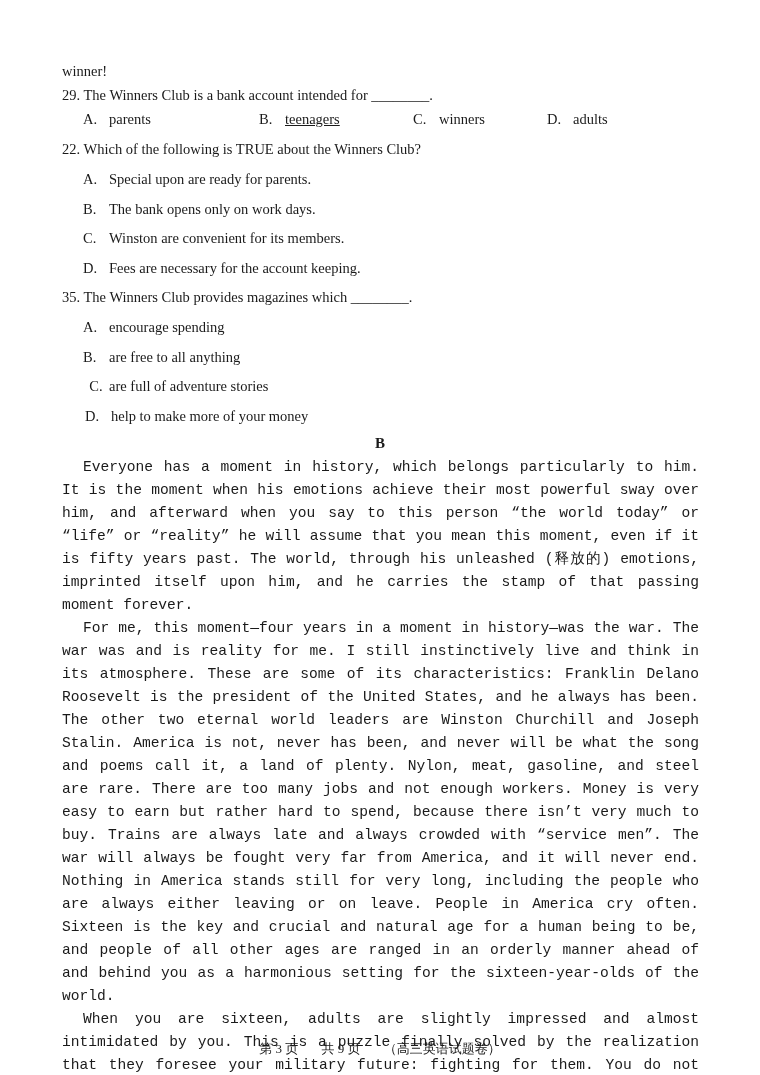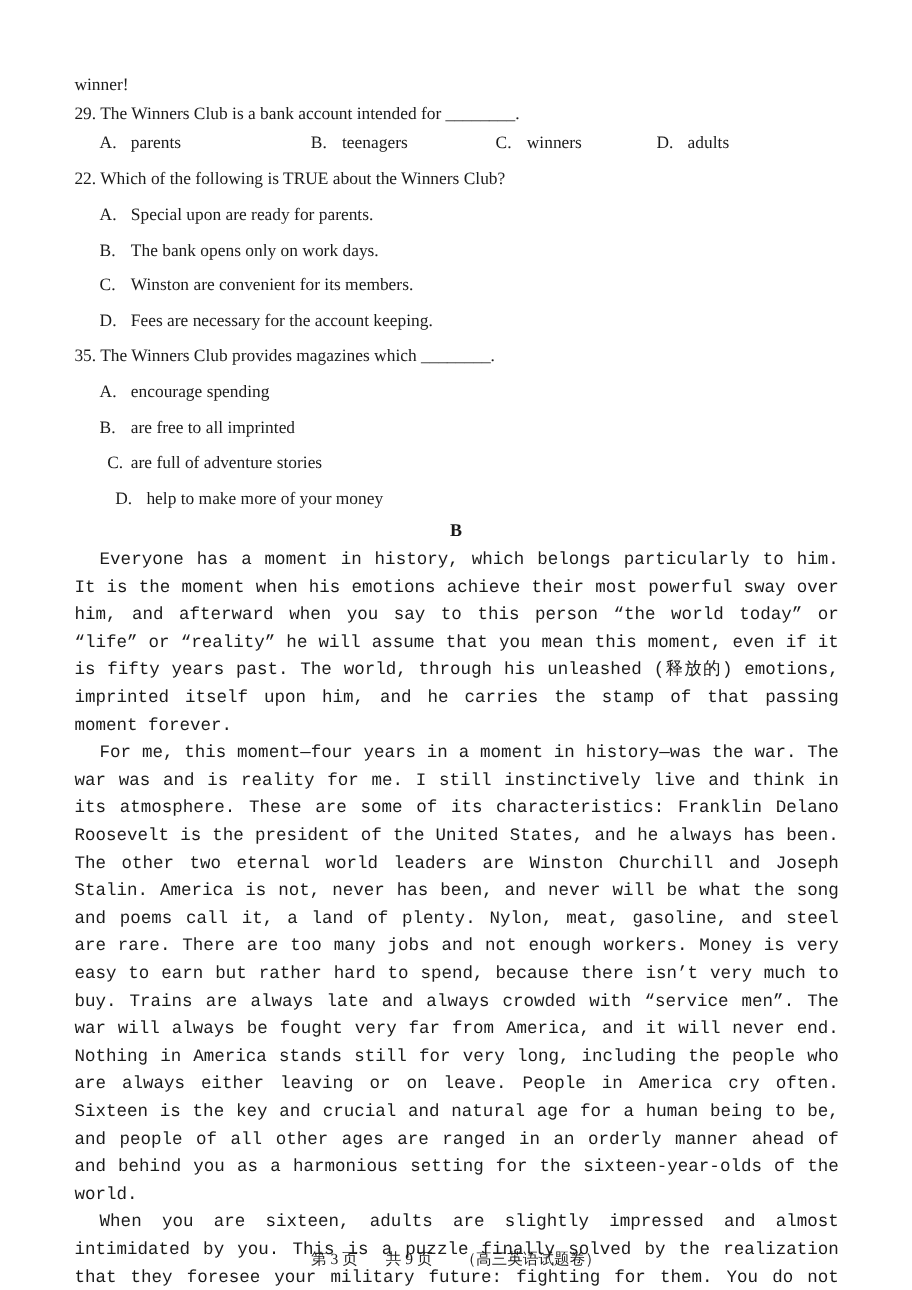--- a/index.html
+++ b/index.html
@@ -22,21 +22,21 @@
 
 <div>
 
   <div class="line" style="top:62px;">winner!</div>
 
   <div>
     <div class="line" style="top:86px;">29. The Winners Club is a bank account intended for ________.</div>
     <div class="opt" style="top:110px; left:83px;">
       <span class="letter">A.</span><span>parents</span>
     </div>
-    <div class="opt" style="top:110px; left:259px;">
+    <div class="opt" style="top:110px; left:259px;text-decoration:underline;">
       <span class="letter">B.</span><span>teenagers</span>
     </div>
     <div class="opt" style="top:110px; left:413px;">
       <span class="letter">C.</span><span>winners</span>
     </div>
     <div class="opt" style="top:110px; left:547px;">
       <span class="letter">D.</span><span>adults</span>
     </div>
   </div>
 
@@ -55,26 +55,26 @@
       <span class="letter">D.</span><span>Fees are necessary for the account keeping.</span>
     </div>
   </div>
 
   <div>
     <div class="line" style="top:288px;">35.   The Winners Club provides magazines which ________.</div>
     <div class="opt" style="top:318px; left:83px;">
       <span class="letter">A.</span><span>encourage spending</span>
     </div>
     <div class="opt" style="top:348px; left:83px;">
-      <span class="letter">B.</span><span>are free to all imprinted</span>
+      <span class="letter">B.</span><span>are free to all anything</span>
     </div>
     <div class="opt" style="top:377px; left:83px;text-align:center;">
       <span class="letter">C.</span><span>are full of adventure stories</span>
     </div>
-    <div class="opt" style="top:407px; left:96px;">
+    <div class="opt" style="top:407px; left:85px;">
       <span class="letter">D.</span><span>help to make more of your money</span>
     </div>
   </div>
 
   <div class="section-title">B</div>
 
   <div class="para" style="top:456px;font-family:Liberation Mono, monospace;">
     <p>Everyone has a moment in history, which belongs particularly to him. It is the moment when his emotions achieve their most powerful sway over him, and afterward when you say to this person “the world today” or “life” or “reality” he will assume that you mean this moment, even if it is fifty years past. The world, through his unleashed (释放的) emotions, imprinted itself upon him, and he carries the stamp of that passing moment forever.</p>
     <p>For me, this moment—four years in a moment in history—was the war. The war was and is reality for me. I still instinctively live and think in its atmosphere. These are some of its characteristics: Franklin Delano Roosevelt is the president of the United States, and he always has been. The other two eternal world leaders are Winston Churchill and Joseph Stalin. America is not, never has been, and never will be what the song and poems call it, a land of plenty. Nylon, meat, gasoline, and steel are rare. There are too many jobs and not enough workers. Money is very easy to earn but rather hard to spend, because there isn’t very much to buy. Trains are always late and always crowded with “service men”. The war will always be fought very far from America, and it will never end. Nothing in America stands still for very long, including the people who are always either leaving or on leave. People in America cry often. Sixteen is the key and crucial and natural age for a human being to be, and people of all other ages are ranged in an orderly manner ahead of and behind you as a harmonious setting for the sixteen-year-olds of the world.</p>
     <p>When you are sixteen, adults are slightly impressed and almost intimidated by you. This is a puzzle finally solved by the realization that they foresee your military future: fighting for them. You do not foresee it. To waste anything in America is immoral. String and tinfoil are treasures. Newspapers are always crowed with strange maps and names of towns, and every few months the earth seems to lurch (突然倾斜) from its path when you see something in the newspapers, such as the time Mussolini, who almost seemed one of the eternal leaders, is photographed hanging upside down on a meat hook.</p>

